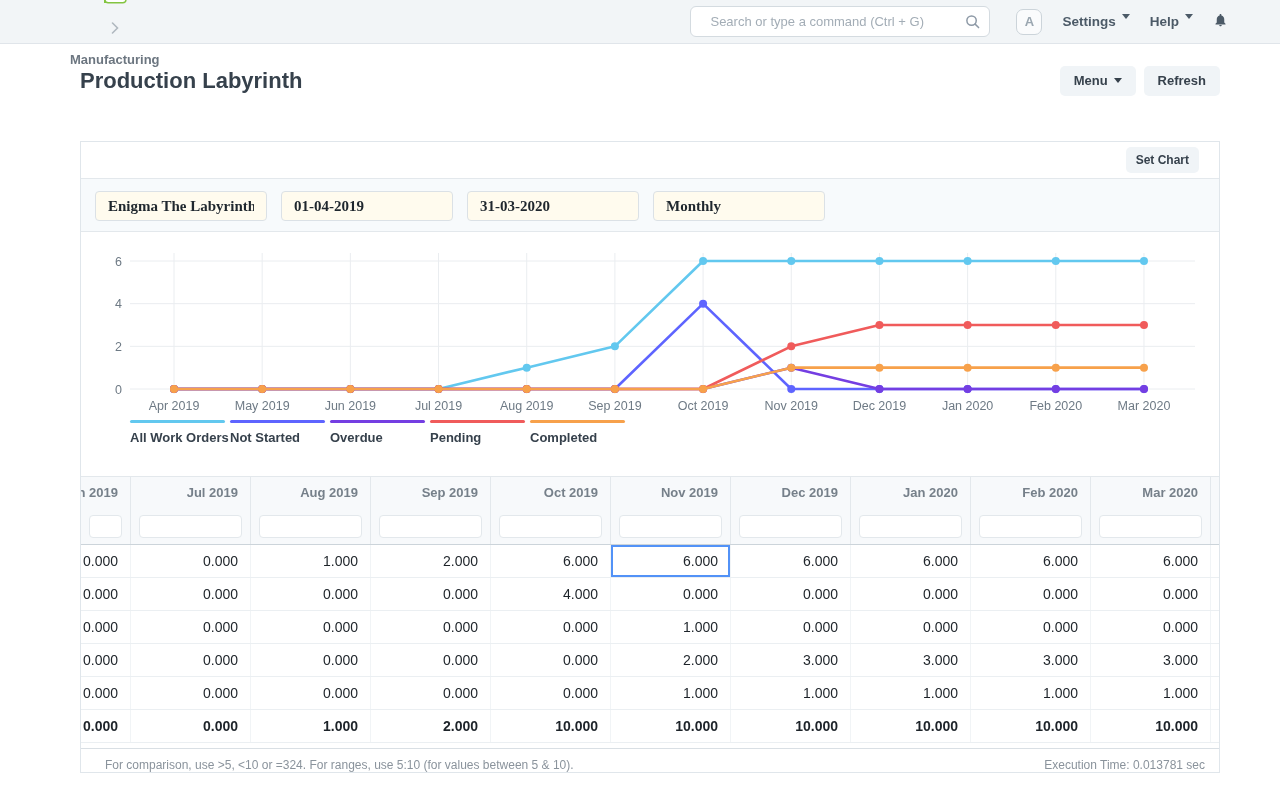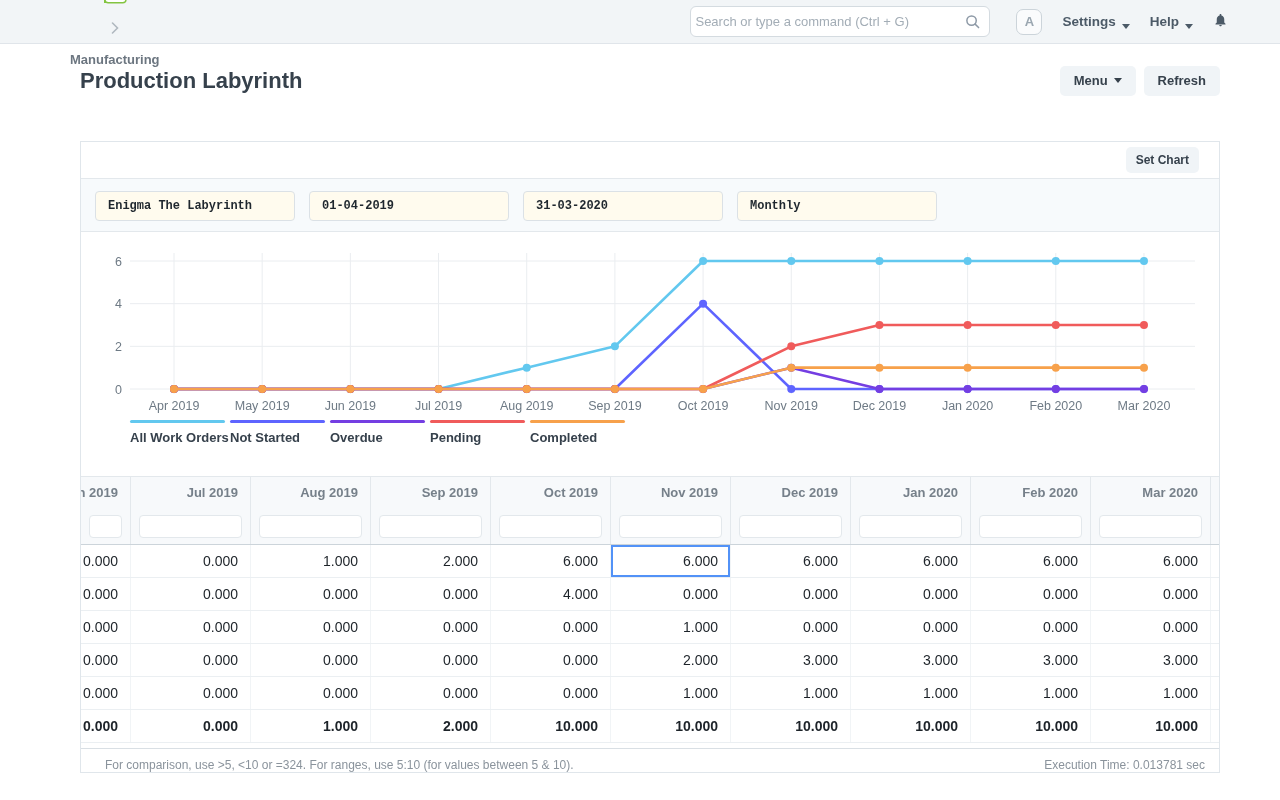--- a/index.html
+++ b/index.html
@@ -7,50 +7,50 @@
   .app { width:1280px; height:800px; overflow:hidden; background:#fff; position:relative; }
 
   
   .navbar { height:44px; background:#f2f5f7; border-bottom:1px solid #e0e5ea;
             display:flex; align-items:center; padding:0 52px 0 70px; }
   .nav-left { display:flex; align-items:center; gap:14px;flex-direction:column; }
   .logo { display:flex; align-items:center; cursor:pointer; }
   .crumb { font-size:13px; font-weight:700; color:#6c7680; cursor:pointer; }
   .nav-search { position:relative; margin-left:auto; margin-right:26px; }
   .nav-search input { width:300px; height:31px; border:1px solid #d4dbe0; border-radius:6px;
-                      background:#fff; padding:0 32px 0 4px; font-size:13px; color:#36414c;
+                      background:#fff; padding:0 32px 0 19px; font-size:13px; color:#36414c;
                       font-family:"Liberation Sans",sans-serif; outline:none; }
   .nav-search input::placeholder { color:#a3adb6; }
   .nav-search .sicon { position:absolute; right:10px; top:8px; }
   .nav-right { display:flex; align-items:center; gap:20px; }
   .avatar { width:26px; height:26px; border:1px solid #ccd4da; border-radius:7px; background:#fafbfc;
             display:flex; align-items:center; justify-content:center;
             font-size:13px; font-weight:600; color:#9aa6b0; cursor:pointer; }
-  .nav-item { font-size:13.5px; font-weight:700; color:#4c5a67; cursor:pointer; display:flex; align-items:flex-end; }
+  .nav-item { font-size:13.5px; font-weight:700; color:#4c5a67; cursor:pointer; display:flex; align-items:flex-start; }
   .caret { display:inline-block; width:0; height:0; border-left:4px solid transparent;
            border-right:4px solid transparent; border-top:5px solid #4c5a67; margin-left:6px; }
 
   
   .page-head { height:73px; display:flex; align-items:center; padding:0 60px 0 80px; background:#fff; }
   .page-title { font-size:22px; font-weight:700; color:#36414c; }
   .head-actions { margin-left:auto; display:flex; gap:8px; }
   .btn { background:#f0f4f7; border:none; border-radius:5px; height:30px; padding:0 14px;
          font-family:"Liberation Sans",sans-serif; font-size:13px; font-weight:600; color:#36414c;
          cursor:pointer; display:flex; align-items:center;justify-content:flex-end; }
   .btn .caret { border-top-color:#36414c; }
 
   
   .card { margin-left:80px; width:1140px; border:1px solid #e0e6eb; background:#fff;margin-top:24px; }
   .toolbar { height:36px; display:flex; align-items:center; justify-content:flex-end; padding-right:20px; }
   .btn-sm { background:#f0f4f7; border:none; border-radius:5px; height:26px; padding:0 10px;
             font-family:"Liberation Sans",sans-serif; font-size:12px; font-weight:600; color:#36414c; cursor:pointer; }
   .filters { height:54px; background:#f7fafc; border-top:1px solid #e3e8ec; border-bottom:1px solid #e3e8ec;
              display:flex; gap:14px; padding:12px 14px; }
-  .filter-input { width:200px; height:30px; background:#fffbee; border:1px solid #dbe1e6; border-radius:4px;
-                  font-family:Liberation Mono, monospace; font-size:12px; font-weight:700; color:#1f272e;
+  .filter-input { width:172px; height:30px; background:#fffbee; border:1px solid #dbe1e6; border-radius:4px;
+                  font-family:Liberation Serif, serif; font-size:15px; font-weight:700; color:#1f272e;
                   padding:0 12px; outline:none; }
 
   
   .chart-wrap { height:188px; }
   .grid { stroke:#eaedf0; stroke-width:1; }
   .ylab, .xlab { fill:#6e7a85; font-size:12.5px; font-family:"Liberation Sans",sans-serif; }
 
   
   .legend { height:40px; display:flex; padding-left:49px; margin-bottom:16px; }
   .lg-item { width:100px; flex:0 0 100px; }

